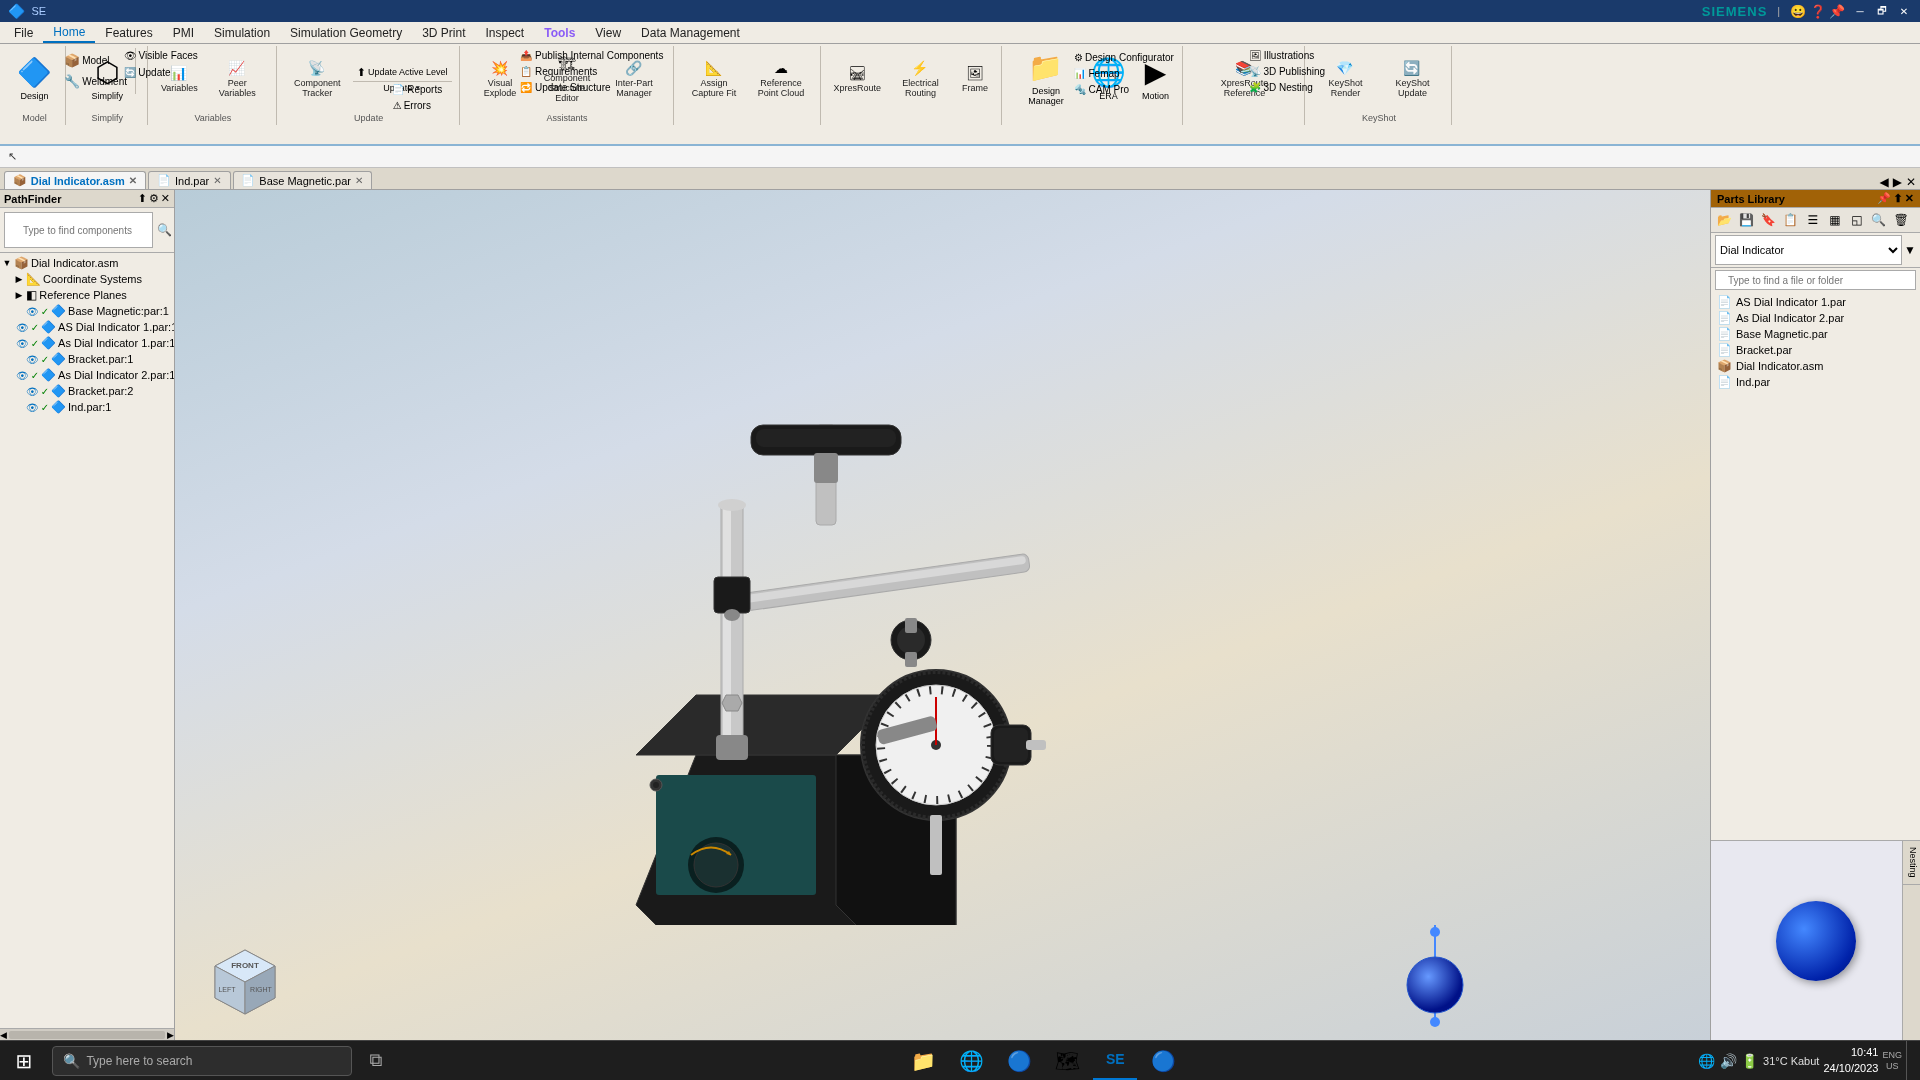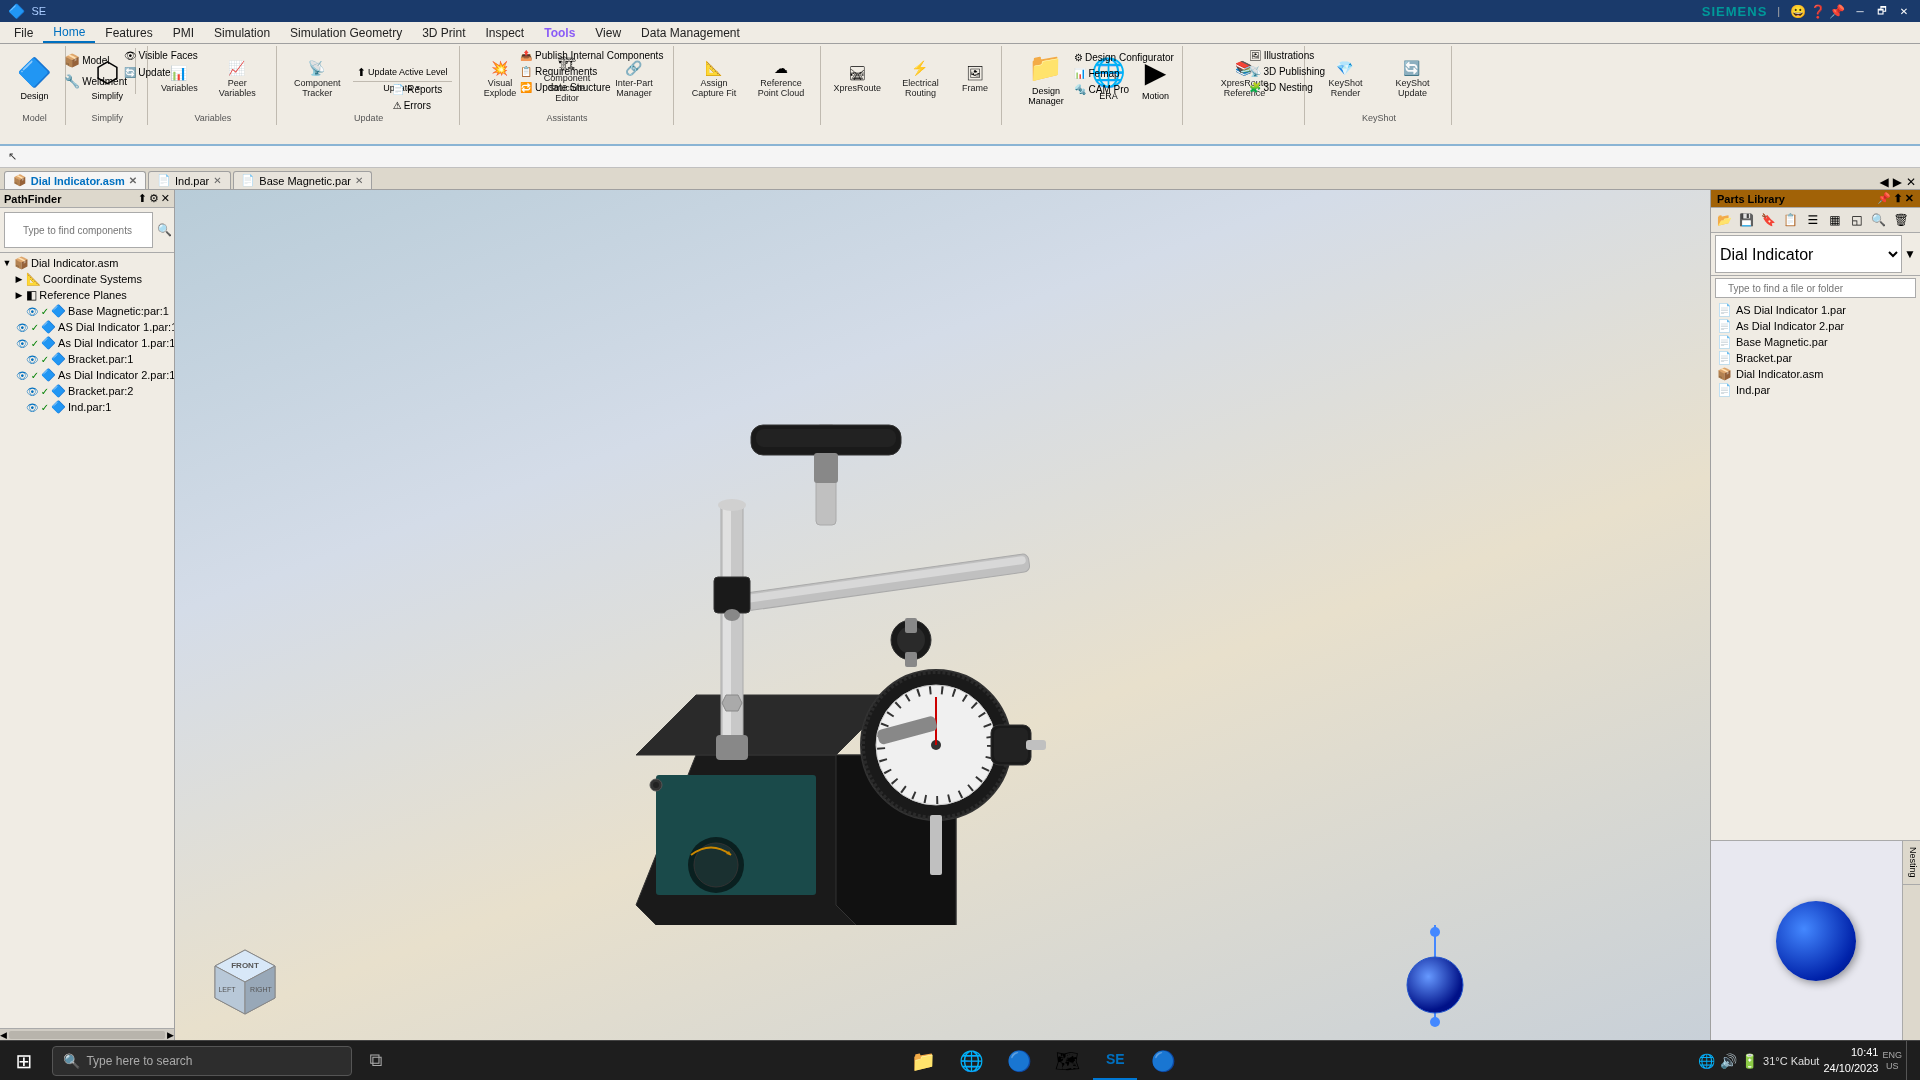--- a/index.html
+++ b/index.html
@@ -51,21 +51,21 @@
 
     
     #viewport { flex: 1; background: linear-gradient(135deg, #c8d8e8 0%, #e8e0d0 50%, #d0d8e0 100%); position: relative; overflow: hidden; }
 
     
     #right-panel { width: 210px; background: #f0ece4; border-left: 1px solid #a0a0a0; display: flex; flex-direction: column; }
     #parts-library-header { display: flex; align-items: center; justify-content: space-between; padding: 2px 6px; background: #a16207; border-bottom: 1px solid #aaa; font-size: 11px; font-weight: bold; }
     #parts-library-toolbar { display: flex; align-items: center; padding: 2px 4px; gap: 2px; background: #e8e4dc; border-bottom: 1px solid #aaa; flex-wrap: wrap; }
     .pl-btn { width: 20px; height: 20px; display: flex; align-items: center; justify-content: center; cursor: pointer; border: 1px solid transparent; font-size: 12px; }
     #parts-folder-row { display: flex; align-items: center; padding: 2px 4px; gap: 2px; border-bottom: 1px solid #aaa; }
-    #parts-folder-select { flex: 1; font-size: 16px; height: 38px; border: 1px solid #aaa; background: white; }
+    #parts-folder-select { flex: 1; font-size: 11px; height: 30px; border: 1px solid #aaa; background: white; }
     #parts-search { width: calc(100% - 8px); margin: 2px 4px; height: 20px; border: 1px solid #aaa; font-size: 10px; padding: 0 12px; }
     #parts-file-list { flex: 1; overflow-y: auto; padding: 2px; }
     .parts-item { display: flex; align-items: center; gap: 4px; padding: 1px 4px; cursor: pointer; font-size: 11px; }
     .parts-icon { font-size: 12px; color: #0070c0; }
     #parts-preview { height: 200px; background: #e8e8f0; border-top: 1px solid #aaa; display: flex; align-items: center; justify-content: center; position: relative; }
     #parts-tabs-side { position: absolute; right: 0; top: 0; bottom: 0; width: 18px; display: flex; flex-direction: column; background: #ddd8cc; border-left: 1px solid #aaa; }
     .side-tab { writing-mode: vertical-rl; font-size: 9px; padding: 6px 2px; cursor: pointer; border-bottom: 1px solid #aaa; }
 
     
     #doc-tabs { height: 22px; background: #ddd8cc; display: flex; align-items: flex-end; border-bottom: 1px solid #a0a0a0; padding: 0 4px; }

